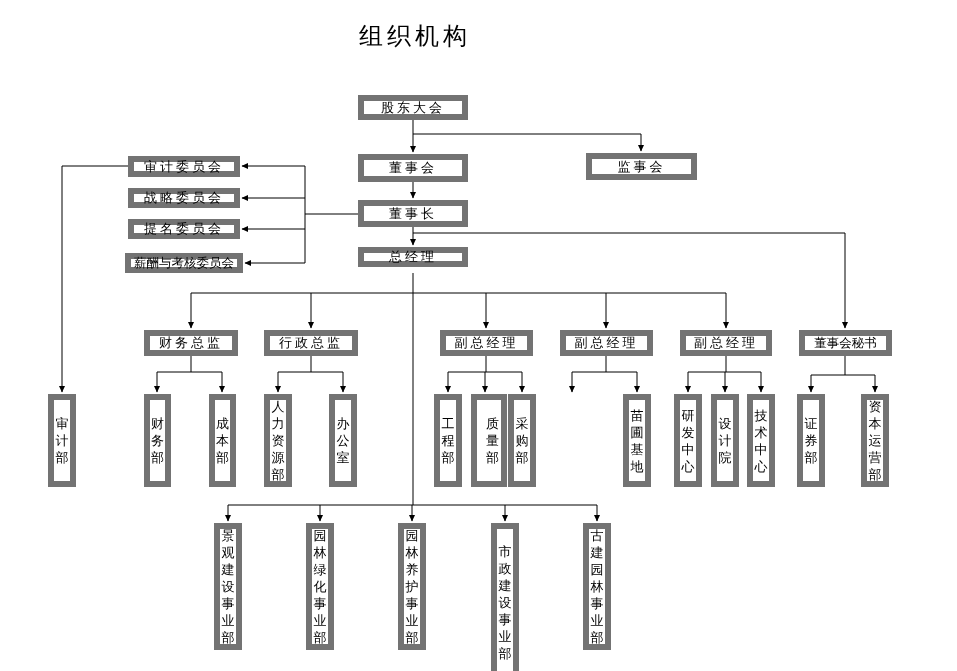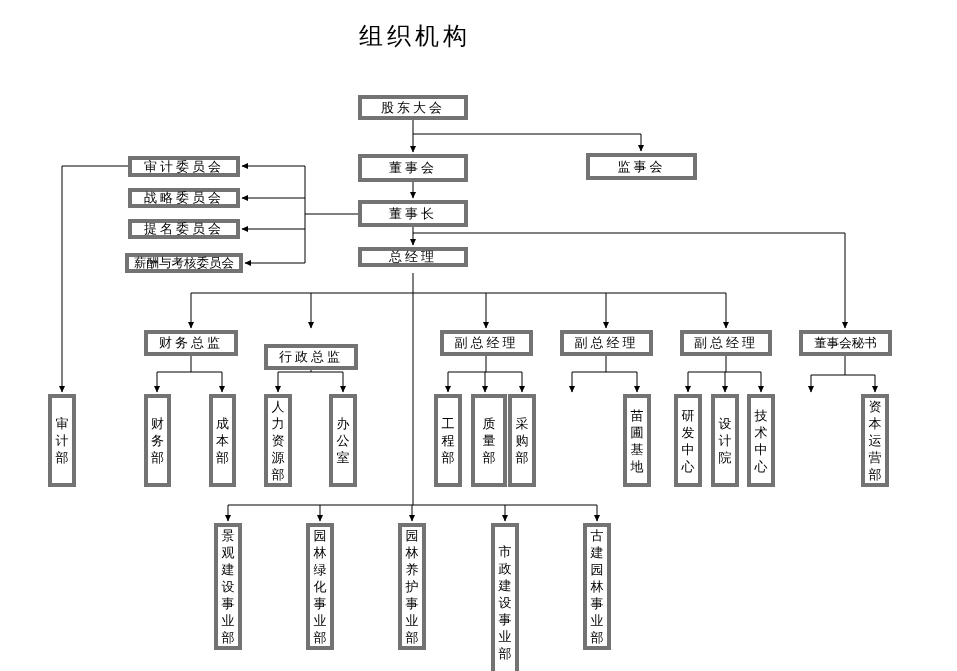--- a/index.html
+++ b/index.html
@@ -6,22 +6,22 @@
   .canvas {
     position:relative; width:957px; height:671px; background:#ffffff;
     font-family:"DejaVu Serif", serif; color:#000; overflow:hidden;text-decoration:underline;
   }
   .wires { position:absolute; left:0; top:0; width:957px; height:671px; }
   .title {
     position:absolute; left:330px; top:20px; width:170px; text-align:center;
     font-size:24px; letter-spacing:4px; white-space:nowrap;
   }
   .box {
-    position:absolute; box-sizing:border-box; border:4px solid #737373; background:#fff;
-    display:flex; align-items:center; justify-content:center; text-align:center;
+    position:absolute; box-sizing:border-box; border:6px solid #737373; background:#fff;
+    display:flex; align-items:center; justify-content:center; text-align:right;
     font-size:13px; line-height:16px;
   }
   .h { white-space:nowrap; letter-spacing:3px; }
   .tight { letter-spacing:0; font-size:12.5px; }
   .v { word-break:break-all; line-height:17px; letter-spacing:0; padding:0 2px; }
 </style>
 </head>
 <body>
 
 <div class="canvas">
@@ -80,38 +80,39 @@
   <div class="box h" style="left:586px;top:153px;width:111px;height:27px">监事会</div>
   <div class="box h" style="left:358px;top:200px;width:110px;height:27px">董事长</div>
   <div class="box h" style="left:358px;top:247px;width:110px;height:20px">总经理</div>
 
   <div class="box h" style="left:128px;top:156px;width:112px;height:21px">审计委员会</div>
   <div class="box h" style="left:128px;top:188px;width:112px;height:20px">战略委员会</div>
   <div class="box h" style="left:128px;top:219px;width:112px;height:20px">提名委员会</div>
   <div class="box h tight" style="left:125px;top:253px;width:118px;height:20px">薪酬与考核委员会</div>
 
   <div class="box h" style="left:144px;top:330px;width:94px;height:26px">财务总监</div>
-  <div class="box h" style="left:264px;top:344px;width:94px;height:26px">行政总监</div>
+  <div class="box h" style="left:264px;top:330px;width:94px;height:26px">行政总监</div>
   <div class="box h" style="left:440px;top:330px;width:93px;height:26px">副总经理</div>
   <div class="box h" style="left:560px;top:330px;width:93px;height:26px">副总经理</div>
   <div class="box h" style="left:680px;top:330px;width:92px;height:26px">副总经理</div>
   <div class="box h tight" style="left:799px;top:330px;width:93px;height:26px">董事会秘书</div>
 
   <div class="box v" style="left:48px;top:394px;width:28px;height:93px">审计部</div>
   <div class="box v" style="left:144px;top:394px;width:27px;height:93px">财务部</div>
   <div class="box v" style="left:209px;top:394px;width:27px;height:93px">成本部</div>
   <div class="box v" style="left:264px;top:394px;width:28px;height:93px">人力资源部</div>
   <div class="box v" style="left:329px;top:394px;width:28px;height:93px">办公室</div>
   <div class="box v" style="left:434px;top:394px;width:28px;height:93px">工程部</div>
   <div class="box v" style="left:471px;top:394px;width:36px;height:93px">质量部</div>
   <div class="box v" style="left:508px;top:394px;width:28px;height:93px">采购部</div>
   <div class="box v" style="left:623px;top:394px;width:28px;height:93px">苗圃基地</div>
   <div class="box v" style="left:674px;top:394px;width:28px;height:93px">研发中心</div>
   <div class="box v" style="left:711px;top:394px;width:28px;height:93px">设计院</div>
   <div class="box v" style="left:747px;top:394px;width:28px;height:93px">技术中心</div>
+  <div class="box v" style="left:797px;top:394px;width:28px;height:93px">证券部</div>
   <div class="box v" style="left:861px;top:394px;width:28px;height:93px">资本运营部</div>
 
   <div class="box v" style="left:214px;top:523px;width:28px;height:127px">景观建设事业部</div>
   <div class="box v" style="left:306px;top:523px;width:28px;height:127px">园林绿化事业部</div>
   <div class="box v" style="left:398px;top:523px;width:28px;height:127px">园林养护事业部</div>
   <div class="box v" style="left:491px;top:523px;width:28px;height:159px">市政建设事业部</div>
   <div class="box v" style="left:583px;top:523px;width:28px;height:127px">古建园林事业部</div>
 
 </div>
 

